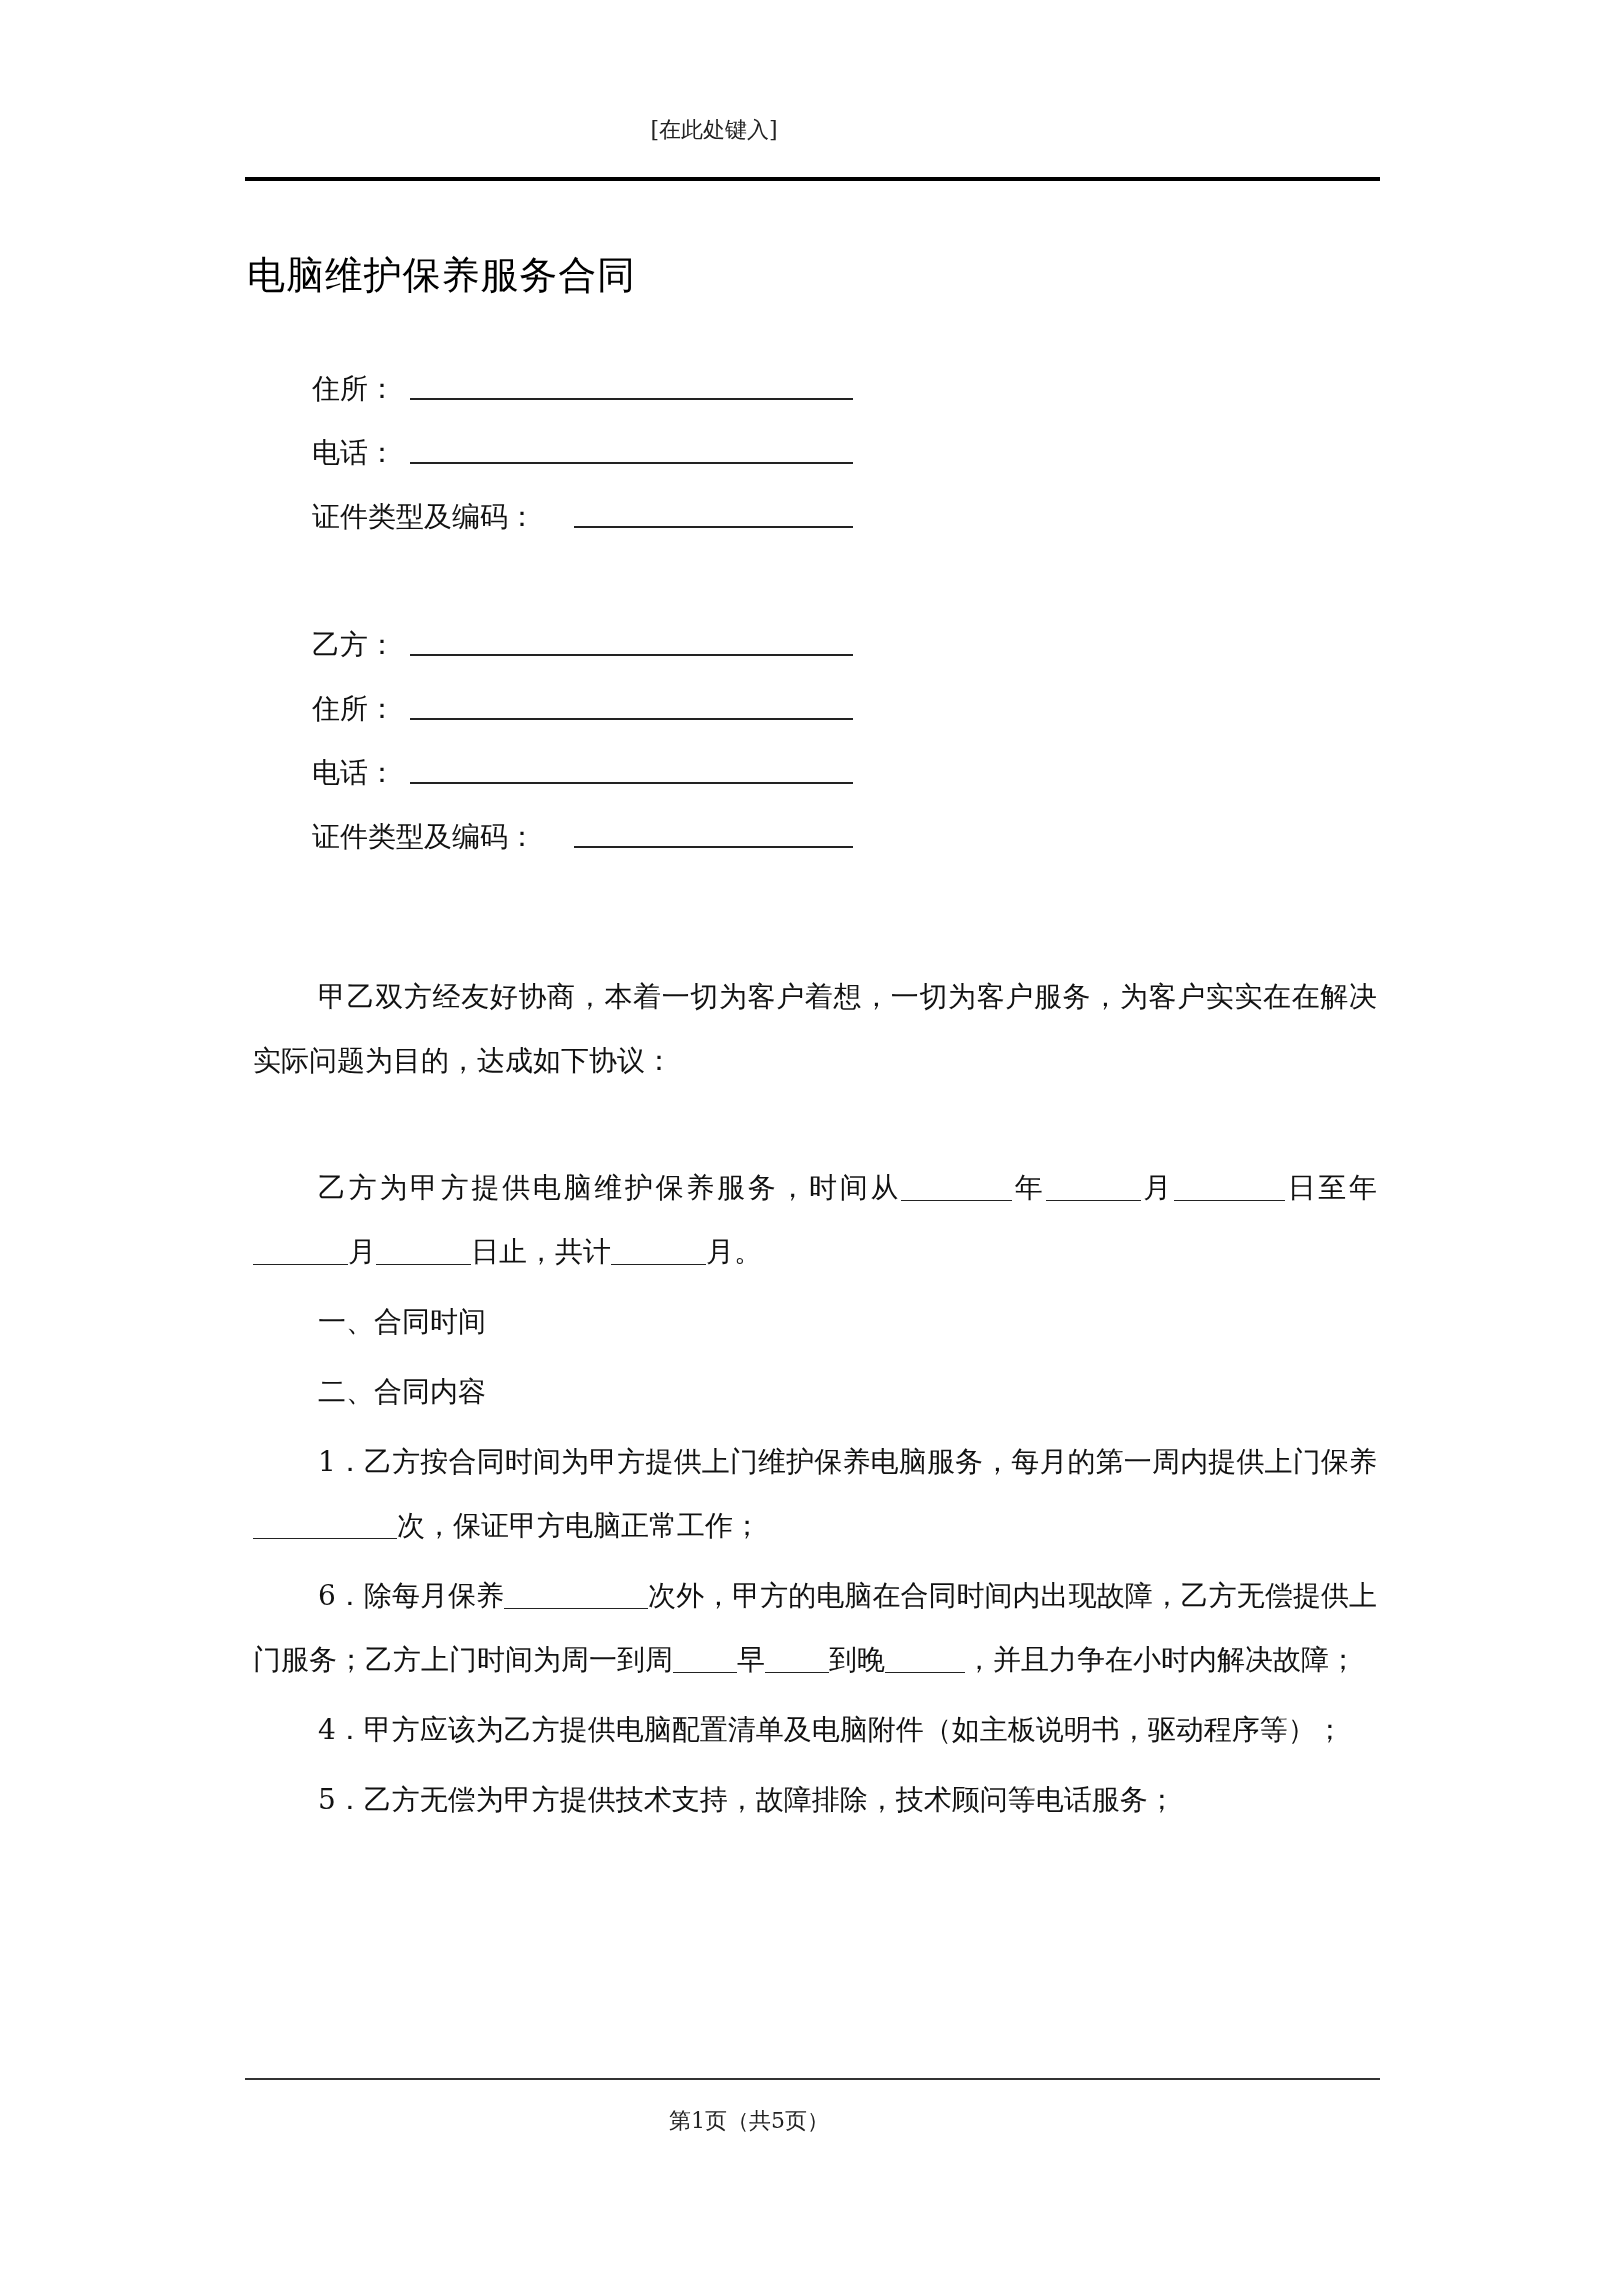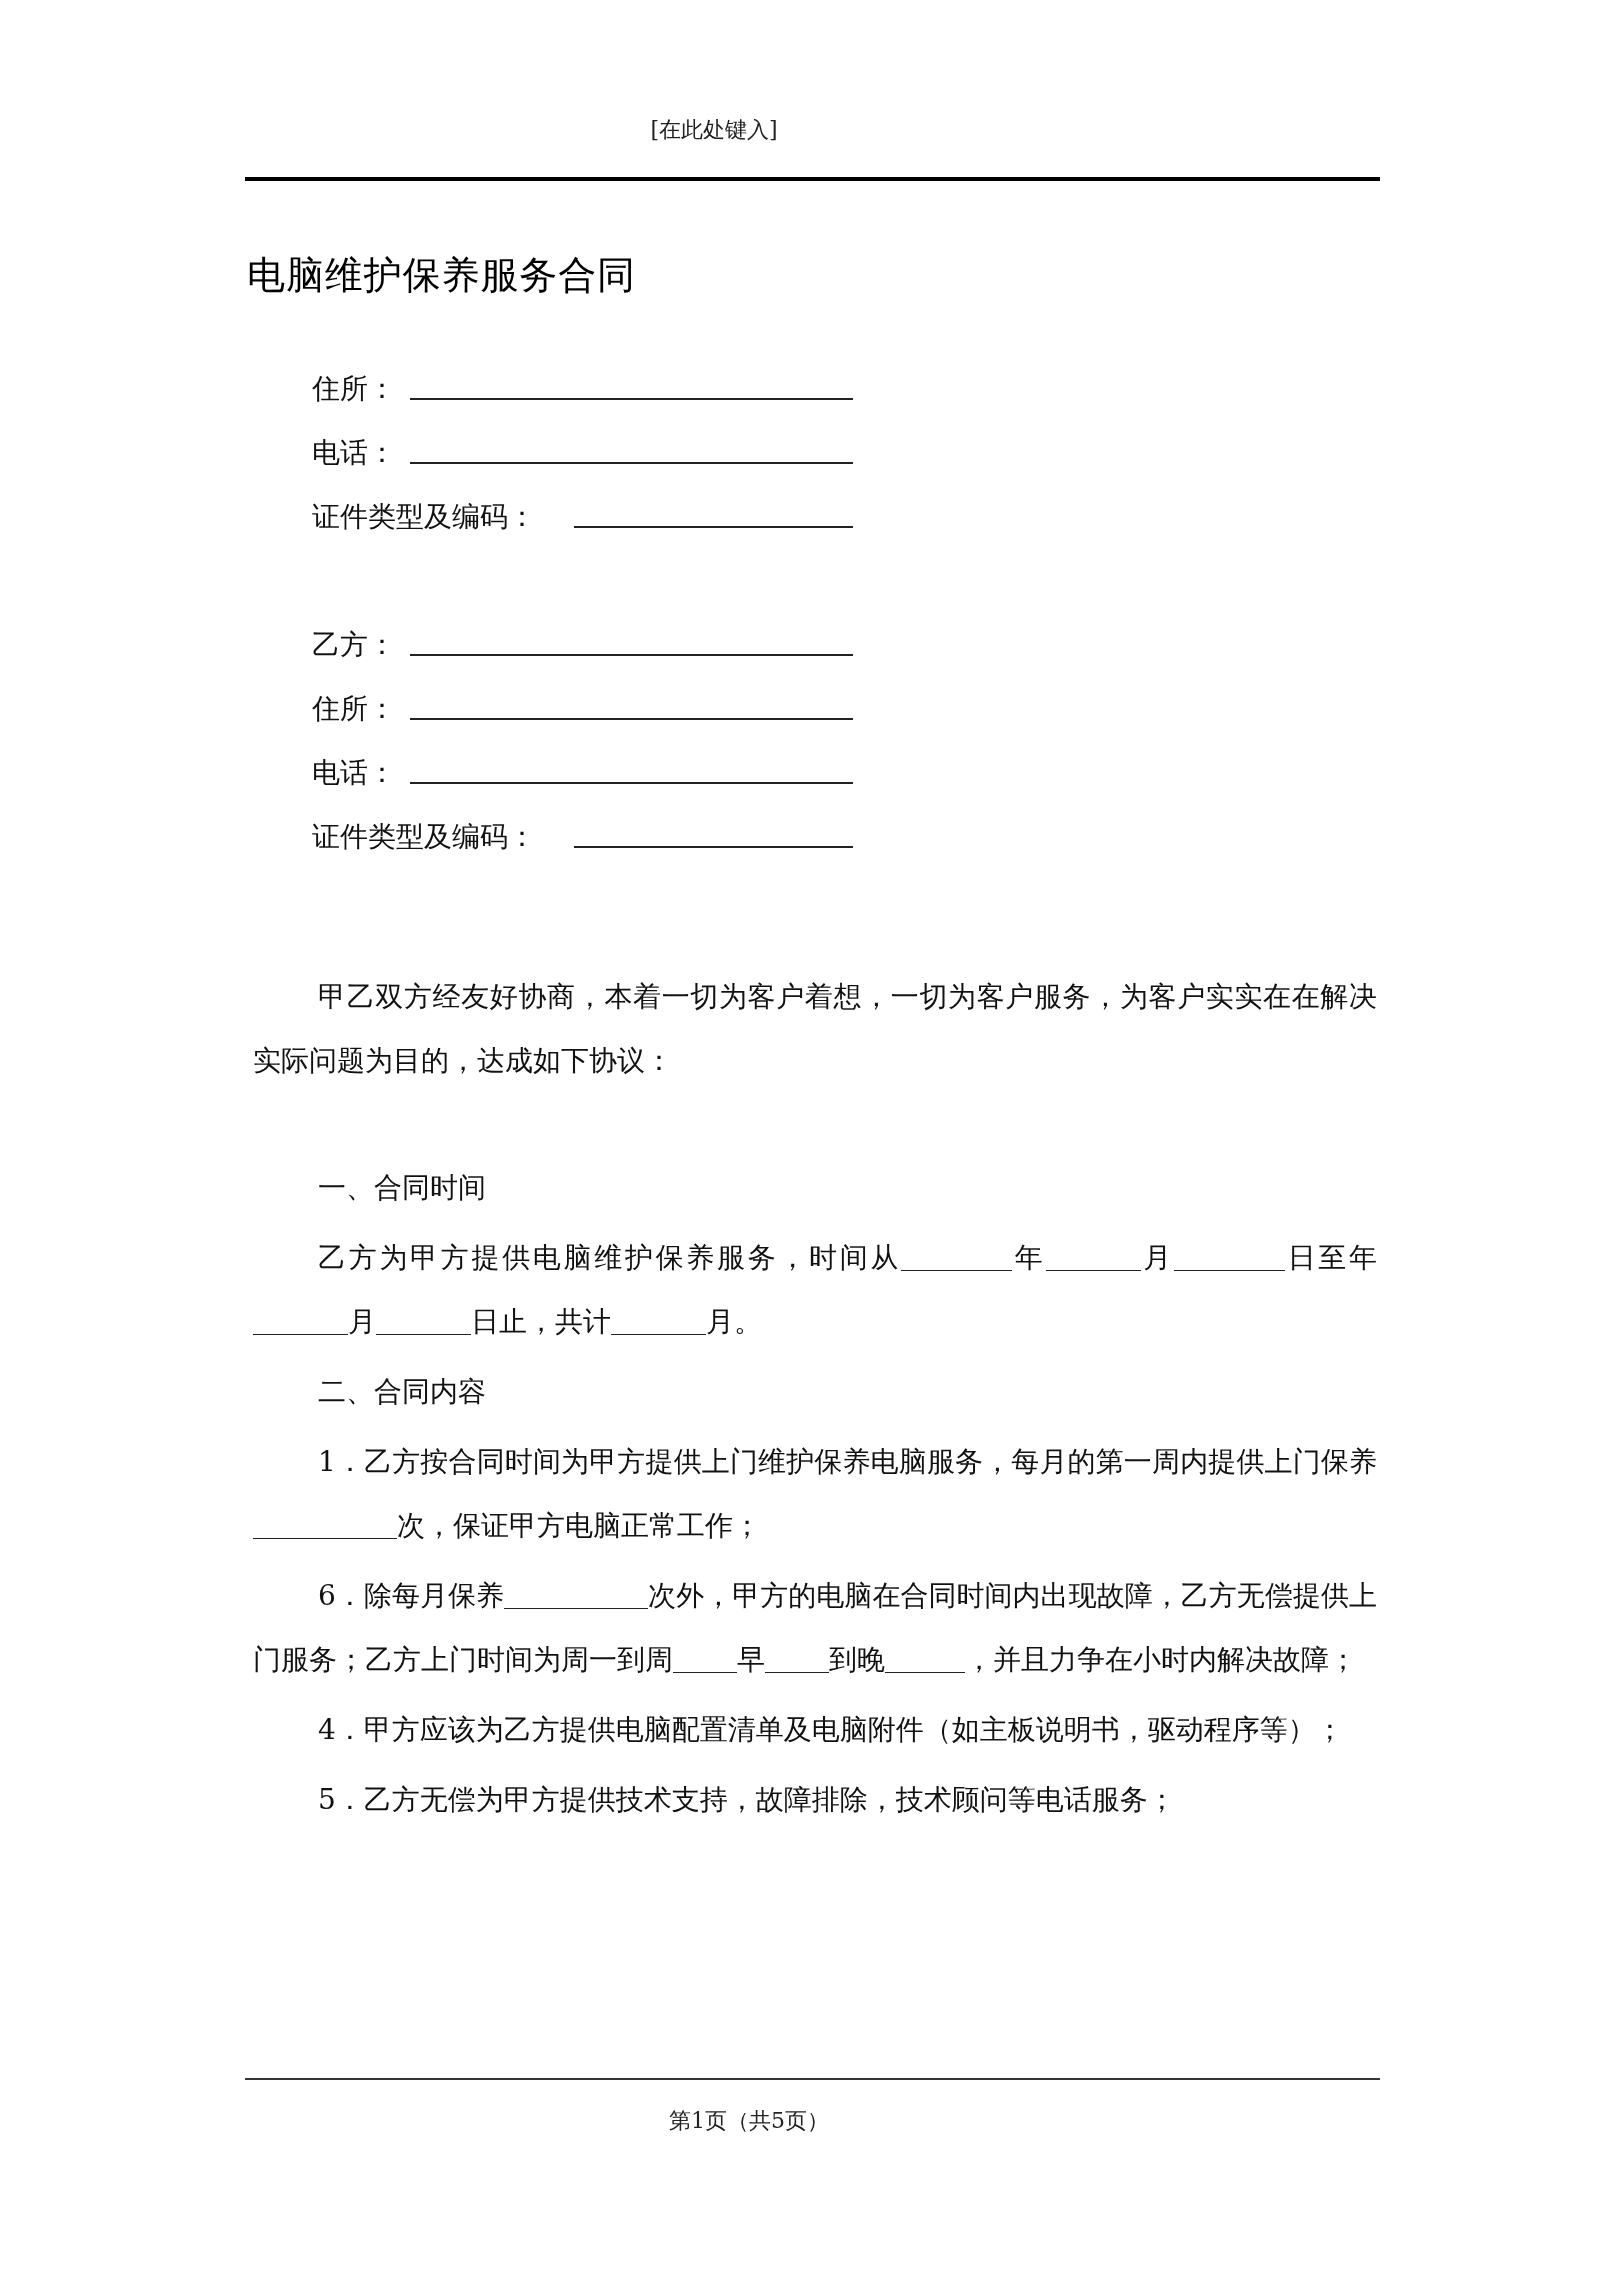--- a/index.html
+++ b/index.html
@@ -146,22 +146,22 @@
     <span class="label">证件类型及编码：</span>
     <span class="blank blank-long"></span>
   </div>
 </div>
 
 <div class="body-text" style="top:959px;">
   <p class="para">甲乙双方经友好协商，本着一切为客户着想，一切为客户服务，为客户实实在在解决实际问题为目的，达成如下协议：</p>
 
   <div class="para-gap"></div>
 
+  <p class="para"><span>乙方为甲方提供电脑维护保养服务，时间从</span><span class="u" style="width:111px"></span><span>年</span><span class="u" style="width:95px"></span><span>月</span><span class="u" style="width:111px"></span><span>日至年</span><span class="u" style="width:95px"></span><span>月</span><span class="u" style="width:95px"></span><span>日止，共计</span><span class="u" style="width:95px"></span><span>月。</span></p>
   <p class="para">一、合同时间</p>
-  <p class="para"><span>乙方为甲方提供电脑维护保养服务，时间从</span><span class="u" style="width:111px"></span><span>年</span><span class="u" style="width:95px"></span><span>月</span><span class="u" style="width:111px"></span><span>日至年</span><span class="u" style="width:95px"></span><span>月</span><span class="u" style="width:95px"></span><span>日止，共计</span><span class="u" style="width:95px"></span><span>月。</span></p>
 
   <p class="para">二、合同内容</p>
   <p class="para"><span>1．乙方按合同时间为甲方提供上门维护保养电脑服务，每月的第一周内提供上门保养</span><span class="u" style="width:144px"></span><span>次，保证甲方电脑正常工作；</span></p>
   <p class="para"><span>6．除每月保养</span><span class="u" style="width:144px"></span><span>次外，甲方的电脑在合同时间内出现故障，乙方无偿提供上门服务；乙方上门时间为周一到周</span><span class="u" style="width:64px"></span><span>早</span><span class="u" style="width:64px"></span><span>到晚</span><span class="u" style="width:80px"></span><span>，并且力争在小时内解决故障；</span></p>
   <p class="para">4．甲方应该为乙方提供电脑配置清单及电脑附件（如主板说明书，驱动程序等）；</p>
   <p class="para">5．乙方无偿为甲方提供技术支持，故障排除，技术顾问等电话服务；</p>
 </div>
 
 <div class="footer-rule"></div>
 <div class="footer-text">第1页（共5页）</div>

